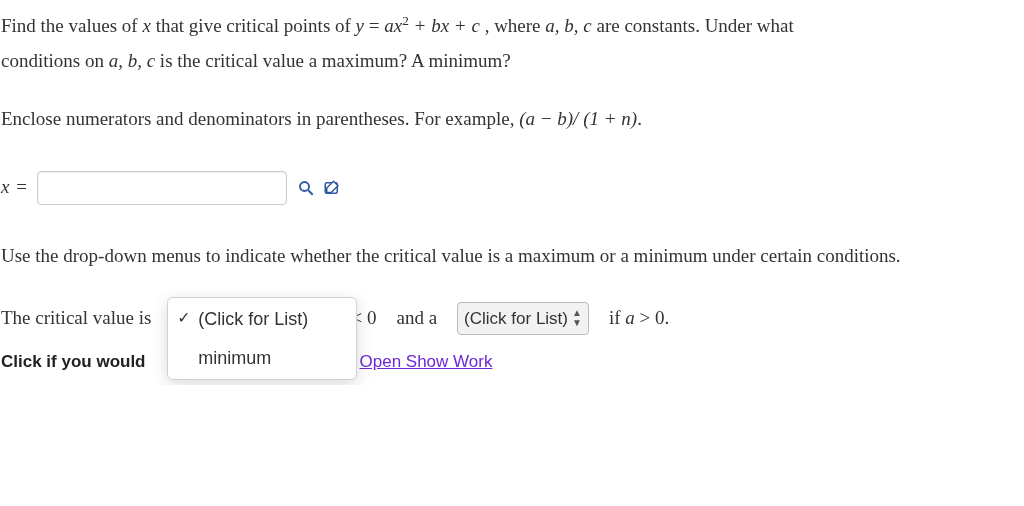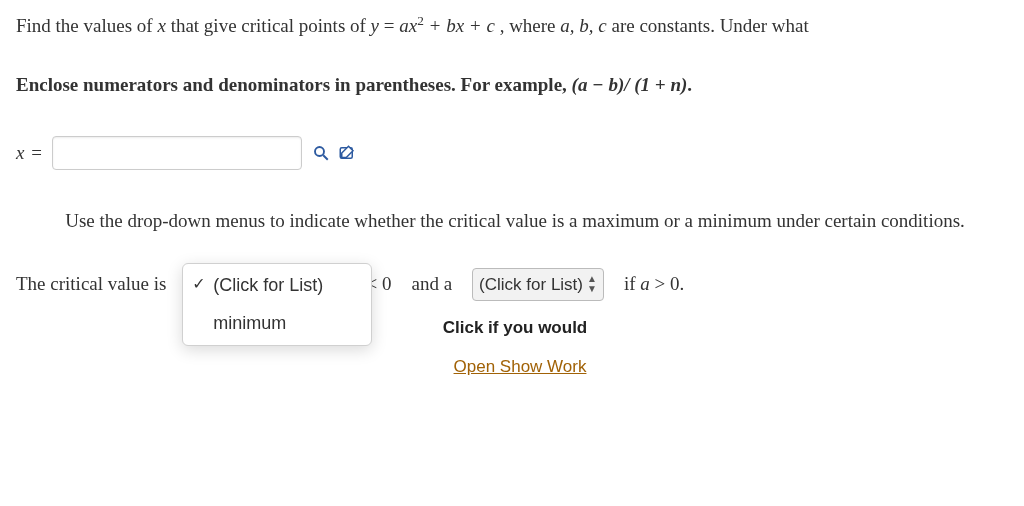--- a/index.html
+++ b/index.html
@@ -4,45 +4,45 @@
   <style>
     * { box-sizing: border-box; margin: 0; padding: 0; }
     body {
       font-family: Georgia, 'Times New Roman', serif;
       font-size: 19px;
       color: #333;
       padding: 10px 10px 10px 0;
       width: 1024px;
       line-height: 1.6;
     }
-    .content { padding-left: 16px; }
+    .content { padding-left: 1px; }
     .question-line { margin-bottom: 4px; }
     .math-var { font-style: italic; font-family: 'Times New Roman', serif; }
     .math { font-family: 'Times New Roman', serif; }
-    .instruction { margin-top: 28px; margin-bottom: 24px; font-weight: bold; }
+    .instruction { margin-top: 28px; margin-bottom: 24px; }
     .input-row {
       display: flex;
       align-items: center;
       gap: 10px;
       margin-top: 36px;
       margin-bottom: 36px;
     }
     .input-label { font-style: italic; font-family: 'Times New Roman', serif; padding-right: 2px; }
     .answer-input {
       border: 1px solid #ccc;
       border-radius: 4px;
       height: 34px;
       width: 250px;
       padding: 4px 8px;
       font-size: 16px;
       box-shadow: inset 0 1px 2px rgba(0,0,0,0.08);
     }
     .icon-group { display: flex; gap: 8px; color: #2d5aa0; }
     .icon { width: 18px; height: 18px; display: inline-flex; align-items: center; justify-content: center; }
-    .dropdown-instruction { margin-top: 34px; margin-bottom: 30px; text-align: center; }
+    .dropdown-instruction { margin-top: 34px; margin-bottom: 30px; }
     .answer-sentence {
       display: flex;
       align-items: center;
       flex-wrap: wrap;
       gap: 20px;
       margin-top: 20px;
       position: relative;
     }
     .dropdown-open {
       position: relative;
@@ -107,39 +107,41 @@
     }
     .footer-row {
       display: flex;
       align-items: center;
       gap: 6px;
       margin-top: 12px;
       font-family: Arial, Helvetica, sans-serif;
       font-size: 17px;
       font-weight: bold;
       color: #222;
-      flex-direction: column;
     }
     .footer-gap { width: 192px; display: inline-block; }
     .link {
-      color: #a16207;
+      color: #6d28d9;
       text-decoration: underline;
       font-weight: normal;
       font-family: Arial, Helvetica, sans-serif;
       margin-left: 10px;
     }
     sup { font-size: 0.7em; }
   </style>
 </head>
 <body>
 
 <div class="content">
 
   <div class="question-line">
     <span>Find the values of </span><span class="math-var">x</span><span> that give critical points of </span><span class="math-var">y</span><span class="math"> = </span><span class="math-var">ax</span><sup class="math">2</sup><span class="math-var"> + bx + c </span><span>, where </span><span class="math-var">a, b, c</span><span> are constants. Under what</span>
+  </div>
+  <div class="question-line">
+    <span>conditions on </span><span class="math-var">a, b, c</span><span> is the critical value a maximum? A minimum?</span>
   </div>
 
   <div class="instruction">
     <span>Enclose numerators and denominators in parentheses. For example, </span><span class="math-var">(a − b)/ (1 + n)</span><span>.</span>
   </div>
 
   <div class="input-row">
     <span>
       <span class="input-label">x</span><span class="math"> = </span>
     </span>

